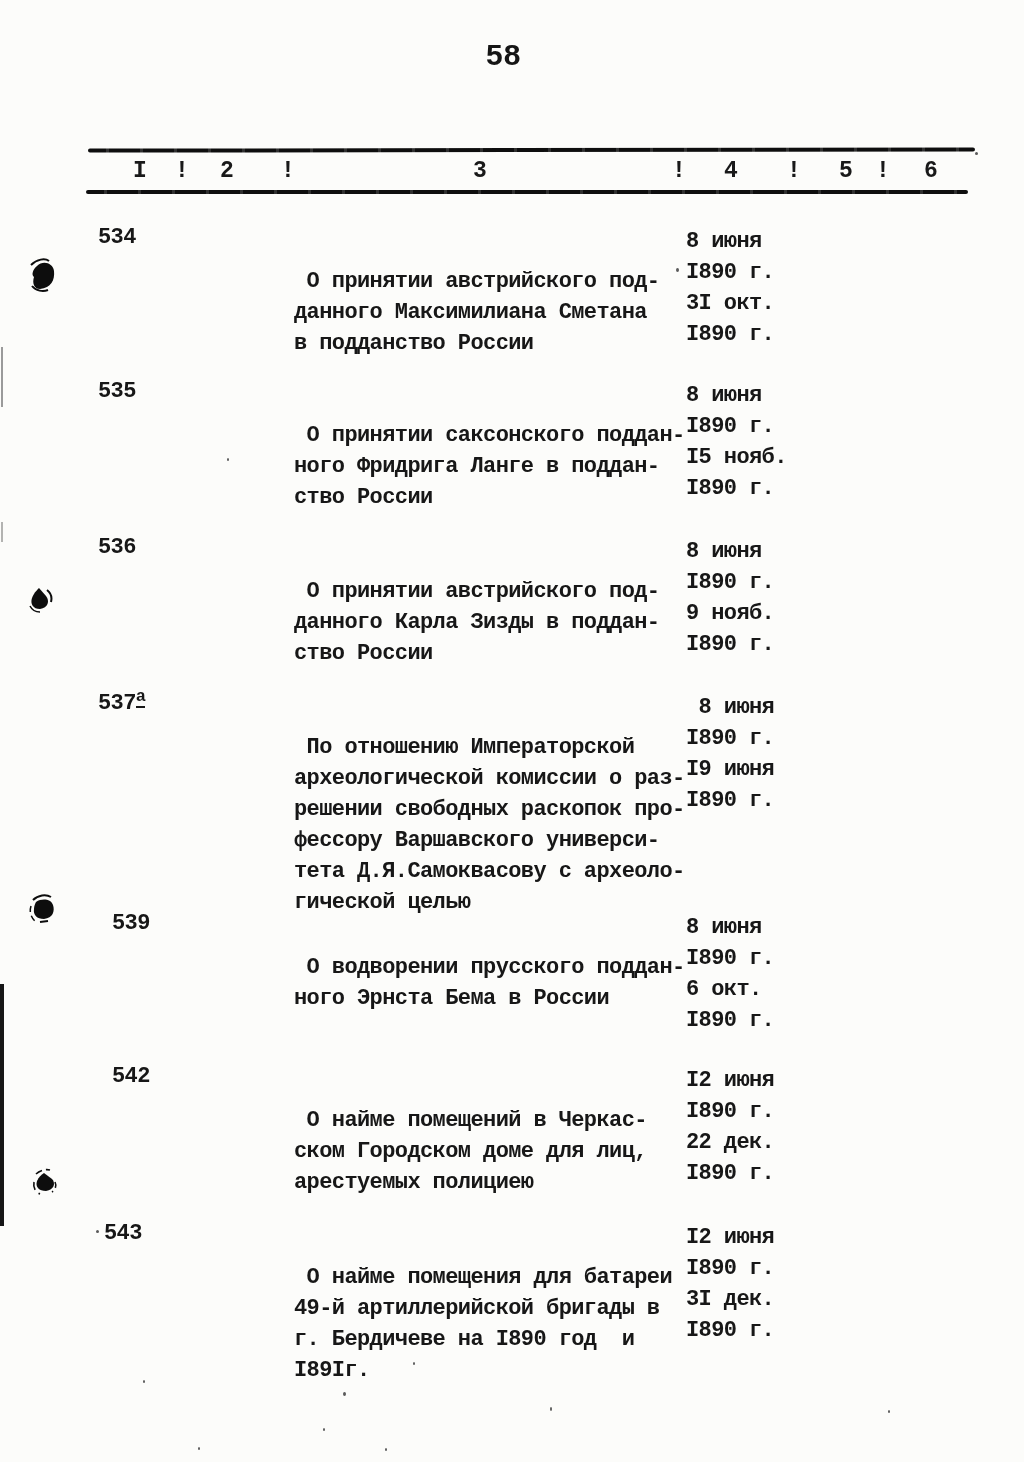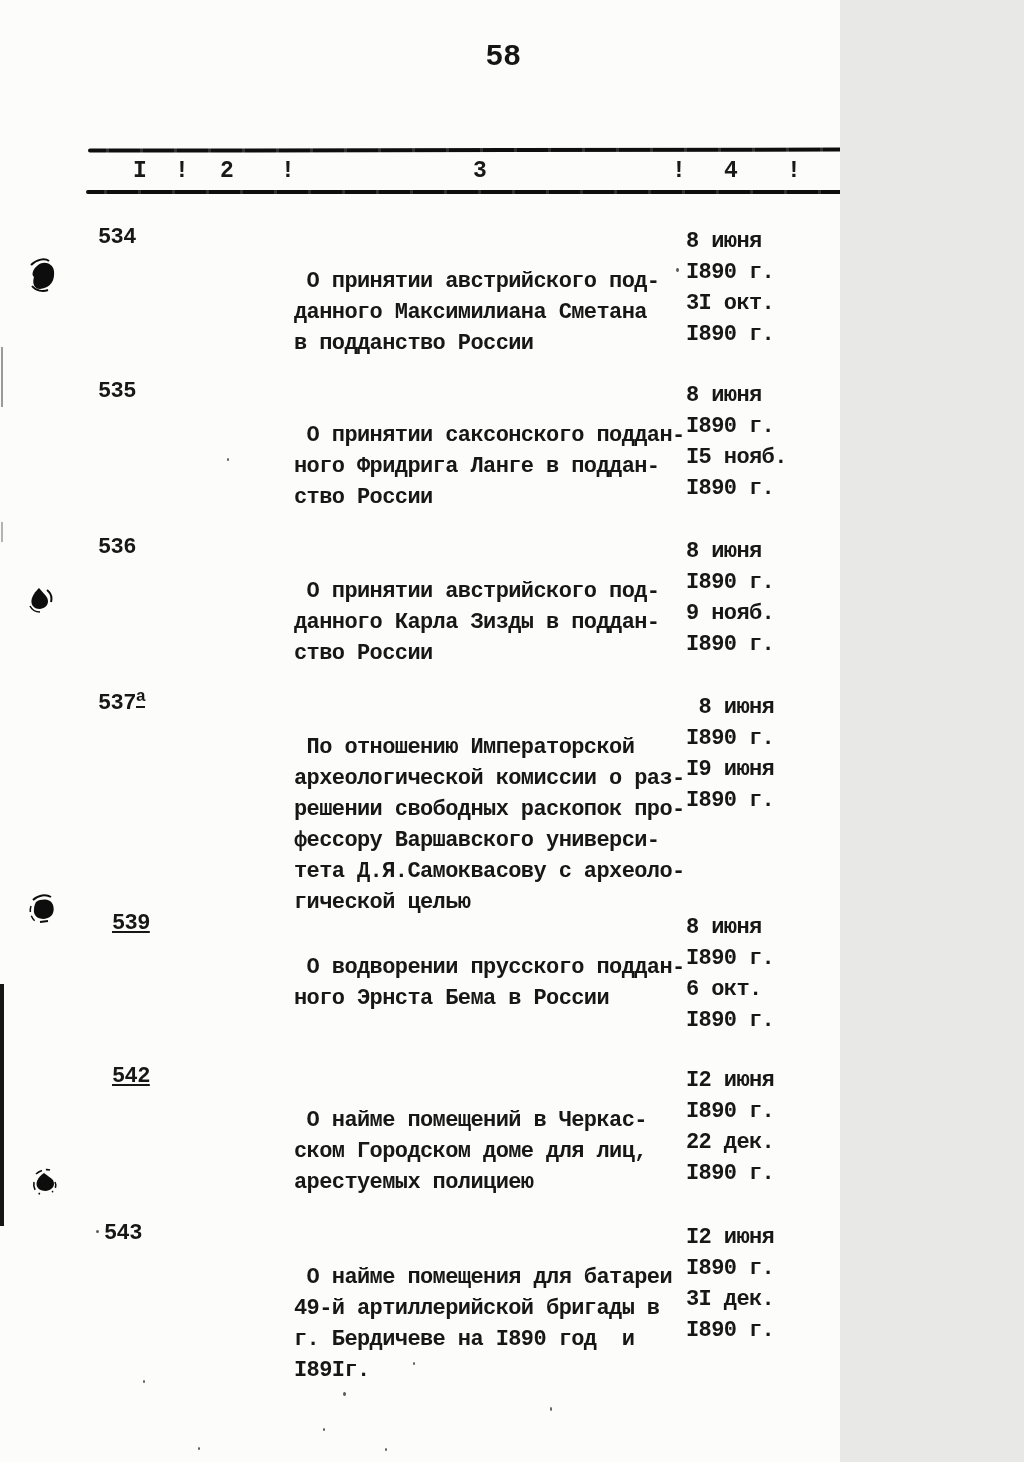--- a/index.html
+++ b/index.html
@@ -3,21 +3,21 @@
 <meta charset="utf-8">
 <style>
   html,body{margin:0;padding:0;}
   body{
     width:1024px;height:1462px;
     background:#e8e8e6;
     font-family:"Liberation Mono","DejaVu Sans Mono",monospace;
   }
   .page{
     position:relative;
-    width:840px;height:1462px;
+    width:1024px;height:1462px;
     background:#fcfcfa;
     overflow:hidden;
     color:#191919;
   }
 
   
   .page-num{
     position:absolute;left:486px;top:38px;
     font-family:"Liberation Sans","DejaVu Sans",sans-serif;
     font-size:30px;font-weight:600;color:#151515;
@@ -43,21 +43,21 @@
   
   .entry{position:absolute;left:0;width:1024px;
          font-size:22px;font-weight:600;letter-spacing:-0.6px;line-height:31px;
          color:#171717;}
   .entry .num{position:absolute;left:98px;top:0;white-space:pre;}
   .entry .desc{position:absolute;left:294px;top:0;white-space:pre;margin-top:44px;}
   .entry .dates{position:absolute;left:686px;top:4px;white-space:pre;}
 
   .e534{top:222px;} .e535{top:376px;} .e536{top:532px;}
   .e537{top:688px;} .e539{top:908px;} .e542{top:1061px;} .e543{top:1218px;}
-  .e539 .num,.e542 .num{left:112px;text-decoration:underline;}
+  .e539 .num,.e542 .num{left:112px;}
   .e543 .num{left:104px;}
 
   .sup{font-size:17px;vertical-align:8px;border-bottom:2px solid #171717;line-height:0;}
 
   
   .ink{position:absolute;}
   .ink svg{display:block;}
 
   
   .vline{position:absolute;}

